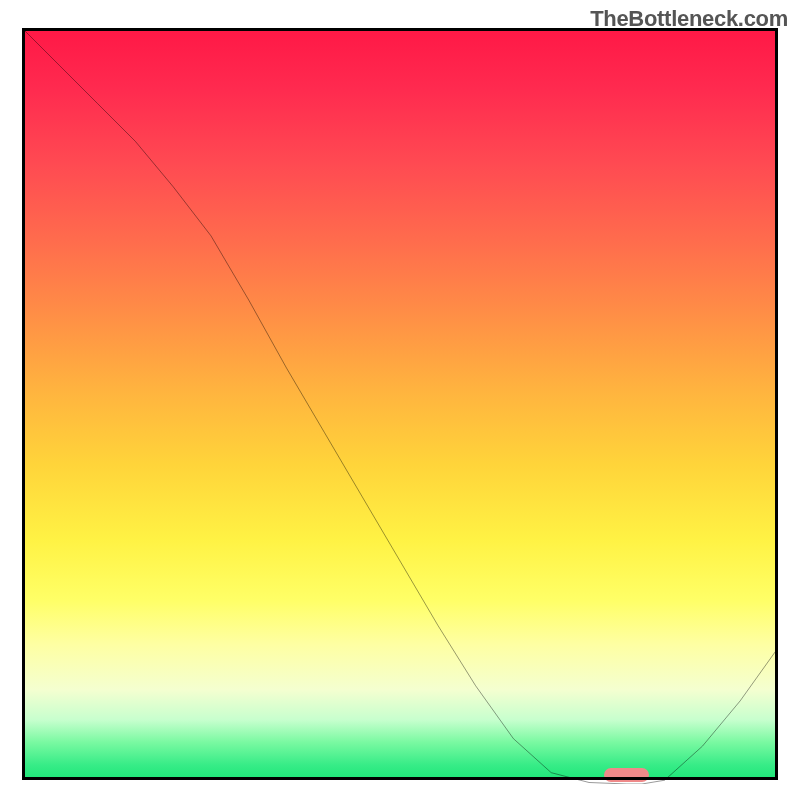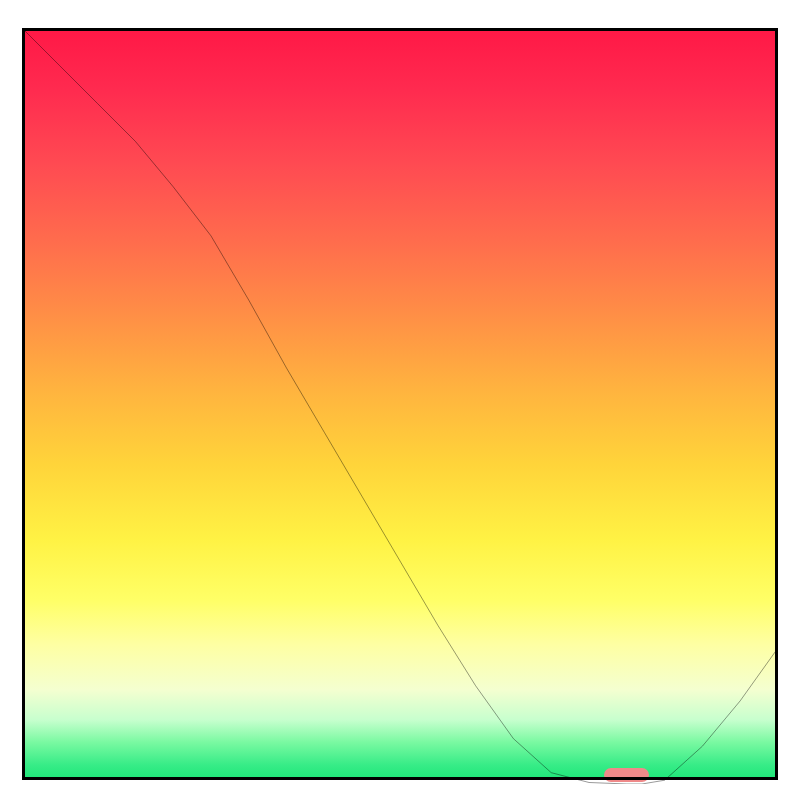--- a/index.html
+++ b/index.html
@@ -73,20 +73,21 @@
     height: 14px;
     border-radius: 7px;
     z-index: 2;
   }
 </style>
 </head>
 <body>
 
 <div class="container">
 
+  <div class="watermark">TheBottleneck.com</div>
 
   <div class="plot-area">
     <div class="grad-bg"></div>
 
     <svg class="curve" viewBox="0 0 100 100" preserveAspectRatio="none">
       <path d="M0.00 0.00 L5.00 5.00 L10.00 10.00 L15.00 15.00 L20.00 21.00 L25.00 27.50 L30.00 36.00 L35.00 45.00 L40.00 53.50 L45.00 62.00 L50.00 70.50 L55.00 79.00 L60.00 87.00 L65.00 94.00 L70.00 98.50 L75.00 99.80 L80.00 100.00 L82.00 100.00 L85.00 99.50 L90.00 95.00 L95.00 89.00 L100.00 82.00" stroke="#000000" stroke-width="0.4" fill="none" vector-effect="non-scaling-stroke"></path>
     </svg>
 
     <div class="pill" style="left: 77%; width: 6%; top: calc(99.3% - 7px); background: rgb(239, 138, 138);"></div>
 

